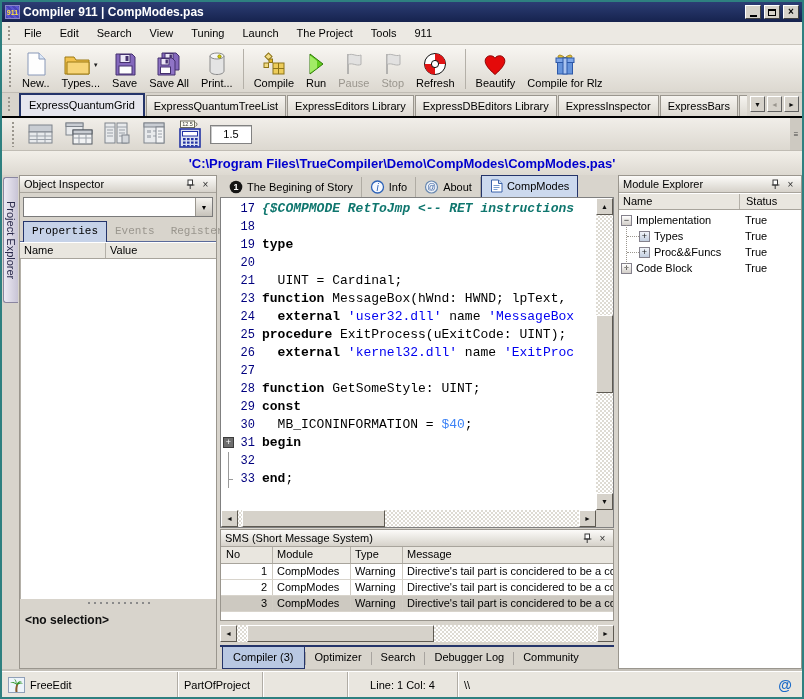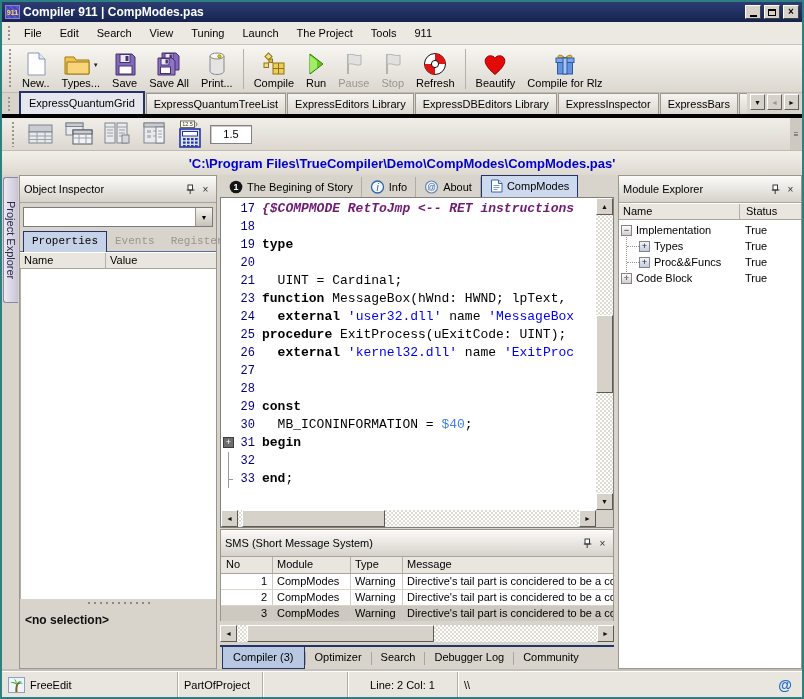--- a/index.html
+++ b/index.html
@@ -21,21 +21,21 @@
   .toolbar{height:48px;flex:none;background:linear-gradient(#f8f6f2,#dcd8d0);display:flex;align-items:center;border-bottom:1px solid #c0bcb4;padding-left:3px;}
   #toolbar-buttons{display:flex;align-items:center;height:100%;}
   .tb-btn{display:flex;flex-direction:column;align-items:center;justify-content:flex-end;padding:2px 6px 3px;height:46px;gap:1px;white-space:nowrap;}
   .tb-icon-row{display:flex;align-items:center;gap:2px;}
   .tb-btn .lbl{font-size:11px;}
   .tb-btn.disabled .lbl{color:#9a968e;}
   .tb-btn.disabled .icon{opacity:.85;}
   .dd-mini{font-size:6px;color:#202020;}
   .tb-sep{width:1px;height:40px;background:#b4b0a8;margin:0 4px;flex:none;}
   
-  .extabs{height:25px;flex:none;display:flex;align-items:flex-end;background:#d8d4cc;padding:0 2px 0 2px;border-bottom:4px solid #000000;}
+  .extabs{height:25px;flex:none;display:flex;align-items:flex-end;background:#d8d4cc;padding:0 2px 0 2px;border-bottom:2px solid #000000;}
   #extab-strip{display:flex;align-items:flex-end;flex:1;min-width:0;overflow:hidden;padding-left:4px;}
   .extab{border:1px solid #9a968e;border-bottom:none;padding:4px 7px 4px;background:linear-gradient(#f6f4f0,#dcd8d0);white-space:nowrap;margin-right:1px;flex:none;}
   .extab.active{border:2px solid #24346a;border-bottom:none;background:#e6e6ee;padding:4px 8px 5px;}
   .extab-btns{display:flex;gap:2px;padding:0 1px 4px 3px;flex:none;}
   .sq-btn{width:15px;height:16px;background:#d6d2ca;border:1px solid;border-color:#fff #606060 #606060 #fff;display:flex;align-items:center;justify-content:center;font-size:7px;color:#101010;}
   .sq-btn.disabled{color:#9a968e;}
   
   .toolbar2{height:33px;flex:none;background:linear-gradient(#f1eee9,#dcd8d0);display:flex;align-items:center;gap:7px;padding-left:6px;border-bottom:1px solid #c0bcb4;}
   #toolbar2-icons{display:flex;align-items:center;gap:8px;}
   .t2-btn{display:flex;align-items:center;}
@@ -45,21 +45,21 @@
   .pathbar{height:24px;flex:none;display:flex;align-items:center;justify-content:center;background:linear-gradient(#f2efe9,#ddd9d1);color:#0000cd;font-weight:bold;font-size:13px;white-space:nowrap;}
   
   .main{flex:1;display:flex;min-height:0;}
   .vstrip{width:17px;flex:none;position:relative;}
   .vtab{position:absolute;top:2px;left:1px;width:15px;height:126px;border:1px solid #8a86a0;border-right:none;background:linear-gradient(90deg,#eceaf4,#c8c4d6);writing-mode:vertical-rl;display:flex;align-items:center;justify-content:center;font-size:11px;color:#28284a;border-radius:3px 0 0 3px;white-space:nowrap;}
   .gap3{width:3px;flex:none;}
   .gap4{width:4px;flex:none;}
   .side-panel{border:1px solid #9a968e;background:#d8d4cc;display:flex;flex-direction:column;min-height:0;}
   .left-panel{width:198px;flex:none;}
   .right-panel{flex:1;min-width:0;background:#fff;}
-  .panel-header{height:27px;flex:none;background:linear-gradient(#fcfbf9,#d6d2ca);border-bottom:1px solid #a8a49c;display:flex;align-items:center;padding:0 4px;gap:2px;}
+  .panel-header{height:17px;flex:none;background:linear-gradient(#fcfbf9,#d6d2ca);border-bottom:1px solid #a8a49c;display:flex;align-items:center;padding:0 4px;gap:2px;}
   .panel-title{flex:1;white-space:nowrap;overflow:hidden;}
   .hdr-btn{width:13px;height:13px;display:flex;align-items:center;justify-content:center;font-size:10px;color:#303030;flex:none;}
   .combo-wrap{padding:4px 3px 3px;flex:none;}
   .combo{height:20px;background:#fff;border:1px solid #7a7a7a;display:flex;align-items:stretch;}
   .combo-text{flex:1;padding:2px 3px;}
   .combo-btn{width:17px;background:linear-gradient(#f6f4f0,#c6c2ba);border-left:1px solid #9a968e;display:flex;align-items:center;justify-content:center;font-size:7px;}
   .oi-tabs{height:22px;flex:none;display:flex;align-items:flex-end;padding-left:3px;border-bottom:1px solid #5a6a9a;}
   .oi-tab{padding:3px 8px 4px;color:#9a968e;white-space:nowrap;font-family:Liberation Mono, monospace;}
   .oi-tab.active{border:1px solid #24346a;border-bottom:none;background:#c6d2e8;color:#000;margin-bottom:-1px;padding-bottom:5px;}
   .oi-sep{width:1px;height:12px;background:#b8b4ac;margin:0 0 5px;}
@@ -76,21 +76,21 @@
   .ed-tab.active{border:1px solid #24346a;border-bottom:none;background:#ccd9ee;padding-bottom:4px;}
   .editor{flex:1;min-height:0;display:grid;grid-template-columns:1fr 17px;grid-template-rows:1fr 17px;border:1px solid #808080;background:#fff;}
   .code-area{overflow:hidden;position:relative;padding-top:2px;background:#fff;}
   .cl{display:flex;height:18px;line-height:18px;font-family:"Liberation Mono","DejaVu Sans Mono",monospace;font-size:13px;white-space:pre;}
   .fold{width:14px;flex:none;position:relative;}
   .fold-box{position:absolute;left:2px;top:3px;width:11px;height:11px;background:#6e6e6e;border:1px solid #3c3c3c;color:#fff;font-size:9px;line-height:9px;text-align:center;font-family:"Liberation Sans",sans-serif;}
   .fold-line::before{content:"";position:absolute;left:7px;top:0;bottom:0;border-left:1px solid #9a9a9a;}
   .fold-end::after{content:"";position:absolute;left:7px;top:9px;width:5px;border-top:1px solid #9a9a9a;}
   .lno{width:27px;flex:none;text-align:right;color:#00007f;font-size:12px;padding-right:7px;}
   .tk-k{font-weight:bold;}
-  .tk-c{color:#701a75;font-style:italic;font-weight:bold;}
+  .tk-c{color:#0f766e;font-style:italic;font-weight:bold;}
   .tk-s{color:#0000f0;}
   .tk-n{color:#3b82f6;}
   
   .sb-track{background-image:linear-gradient(45deg,#fff 25%,transparent 25%,transparent 75%,#fff 75%),linear-gradient(45deg,#fff 25%,#dedbd3 25%,#dedbd3 75%,#fff 75%);background-size:4px 4px;background-position:0 0,2px 2px;background-color:#efede7;}
   .sb-btn{width:17px;height:17px;flex:none;background:#d6d2ca;border:1px solid;border-color:#fff #5e5a52 #5e5a52 #fff;display:flex;align-items:center;justify-content:center;font-size:7px;color:#101010;line-height:1;}
   .sb-thumb{position:absolute;background:#d6d2ca;border:1px solid;border-color:#fff #5e5a52 #5e5a52 #fff;}
   .vsb{display:flex;flex-direction:column;}
   .vsb .mid{flex:1;position:relative;}
   .vsb .sb-thumb{left:0;right:0;top:36%;height:28%;}
   .hsb{display:flex;}
@@ -508,21 +508,21 @@
             <div class="cl"><span class="fold"></span><span class="lno">17</span><span class="ct"><span class="tk-c">{$COMPMODE RetToJmp &lt;-- RET instructions</span></span></div>
             <div class="cl"><span class="fold"></span><span class="lno">18</span><span class="ct"></span></div>
             <div class="cl"><span class="fold"></span><span class="lno">19</span><span class="ct"><span class="tk-k">type</span></span></div>
             <div class="cl"><span class="fold"></span><span class="lno">20</span></div>
             <div class="cl"><span class="fold"></span><span class="lno">21</span><span class="ct"><span class="tk-p">  UINT = Cardinal;</span></span></div>
             <div class="cl"><span class="fold"></span><span class="lno">23</span><span class="ct"><span class="tk-k">function</span><span class="tk-p"> MessageBox(hWnd: HWND; lpText,</span></span></div>
             <div class="cl"><span class="fold"></span><span class="lno">24</span><span class="ct"><span class="tk-p">  </span><span class="tk-k">external</span><span class="tk-p"> </span><span class="tk-s">'user32.dll'</span><span class="tk-p"> name </span><span class="tk-s">'MessageBox</span></span></div>
             <div class="cl"><span class="fold"></span><span class="lno">25</span><span class="ct"><span class="tk-k">procedure</span><span class="tk-p"> ExitProcess(uExitCode: UINT);</span></span></div>
             <div class="cl"><span class="fold"></span><span class="lno">26</span><span class="ct"><span class="tk-p">  </span><span class="tk-k">external</span><span class="tk-p"> </span><span class="tk-s">'kernel32.dll'</span><span class="tk-p"> name </span><span class="tk-s">'ExitProc</span></span></div>
             <div class="cl"><span class="fold"></span><span class="lno">27</span><span class="ct"></span></div>
-            <div class="cl"><span class="fold"></span><span class="lno">28</span></div>
+            <div class="cl"><span class="fold"></span><span class="lno">28</span><span class="ct"><span class="tk-k">function</span><span class="tk-p"> GetSomeStyle: UINT;</span></span></div>
             <div class="cl"><span class="fold"></span><span class="lno">29</span><span class="ct"><span class="tk-k">const</span></span></div>
             <div class="cl"><span class="fold"></span><span class="lno">30</span><span class="ct"><span class="tk-p">  MB_ICONINFORMATION = </span><span class="tk-n">$40</span><span class="tk-p">;</span></span></div>
             <div class="cl"><span class="fold"><span class="fold-box">+</span></span><span class="lno">31</span><span class="ct"><span class="tk-k">begin</span></span></div>
             <div class="cl"><span class="fold fold-line"></span><span class="lno">32</span></div>
             <div class="cl"><span class="fold fold-line fold-end"></span><span class="lno">33</span><span class="ct"><span class="tk-k">end</span><span class="tk-p">;</span></span></div>
           </div>
         <div class="vsb sb-track">
           <div class="sb-btn">▲</div>
           <div class="mid">
               <div class="sb-thumb"></div>
@@ -656,21 +656,21 @@
             <path d="M8.5 7C6 4.5 3.5 4.5 2 6c2-.5 4 0 6.5 1.5zM8.5 7c.5-3-1-5-3-5.5 1.8 1.2 2.5 3 2.2 5.3zM8.5 7c2.5-2 5-2 6.5-.5-2-.3-4.3.3-6.5 1.5zM8.5 7c1.5-2.5 3.5-3.5 5.5-3-1.8.5-3.5 1.7-4.8 3.6z" fill="#2e9428"></path>
           </svg>
         </span>
       <span>FreeEdit</span>
     </div>
     <div class="sb-seg" style="width:85px;">
       <span>PartOfProject</span>
     </div>
     <div class="sb-seg" style="width:85px;"></div>
     <div class="sb-seg" style="width:110px;justify-content:center;">
-      <span>Line: 2 Col: 1</span>
+      <span>Line: 1 Col: 4</span>
     </div>
     <div class="sb-seg last">
       <span>\\</span>
       <span class="at-icon">@</span>
     </div>
   </div>
 
 </div>
 
 </body></html>

